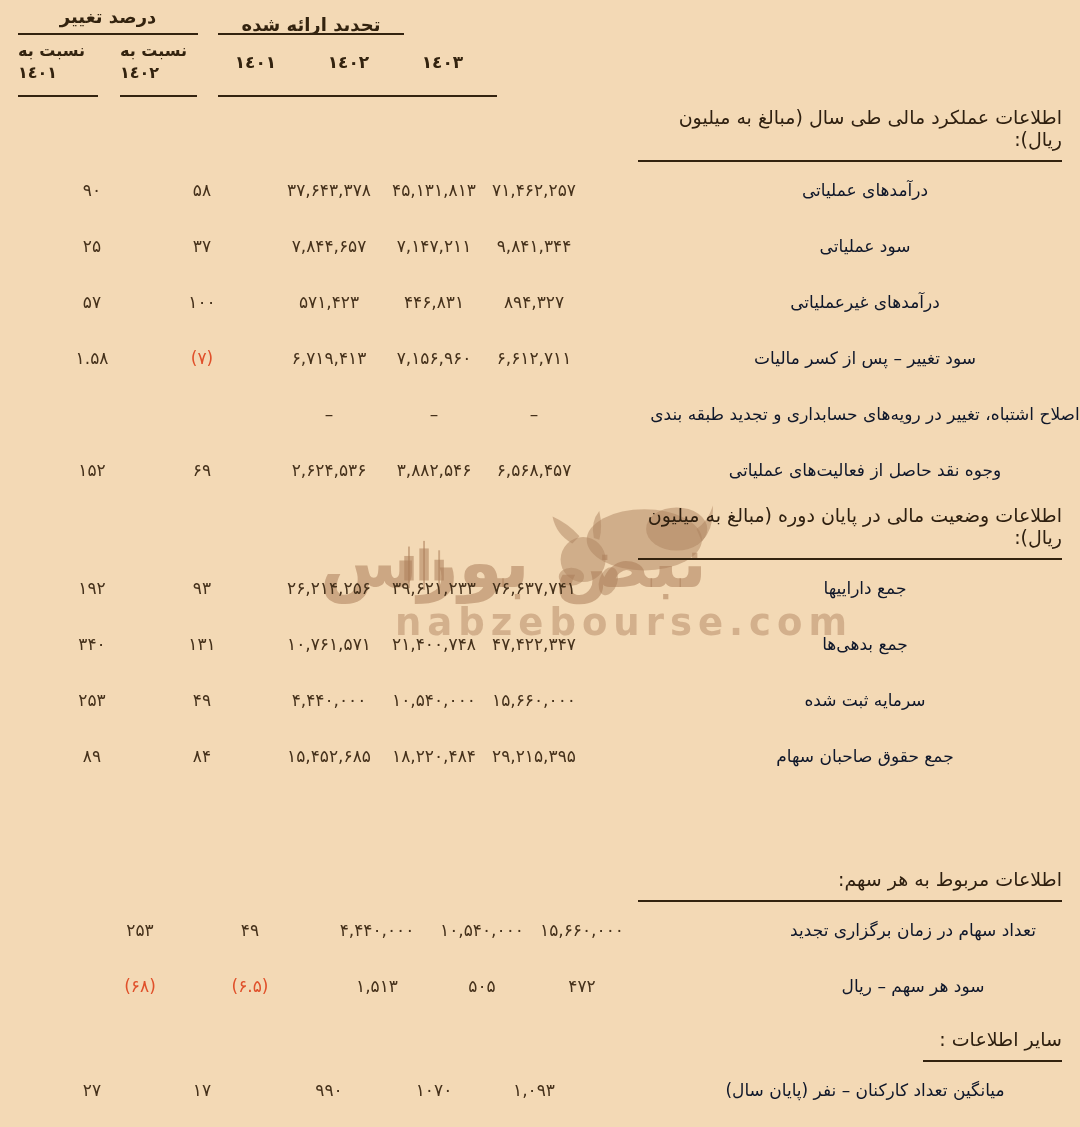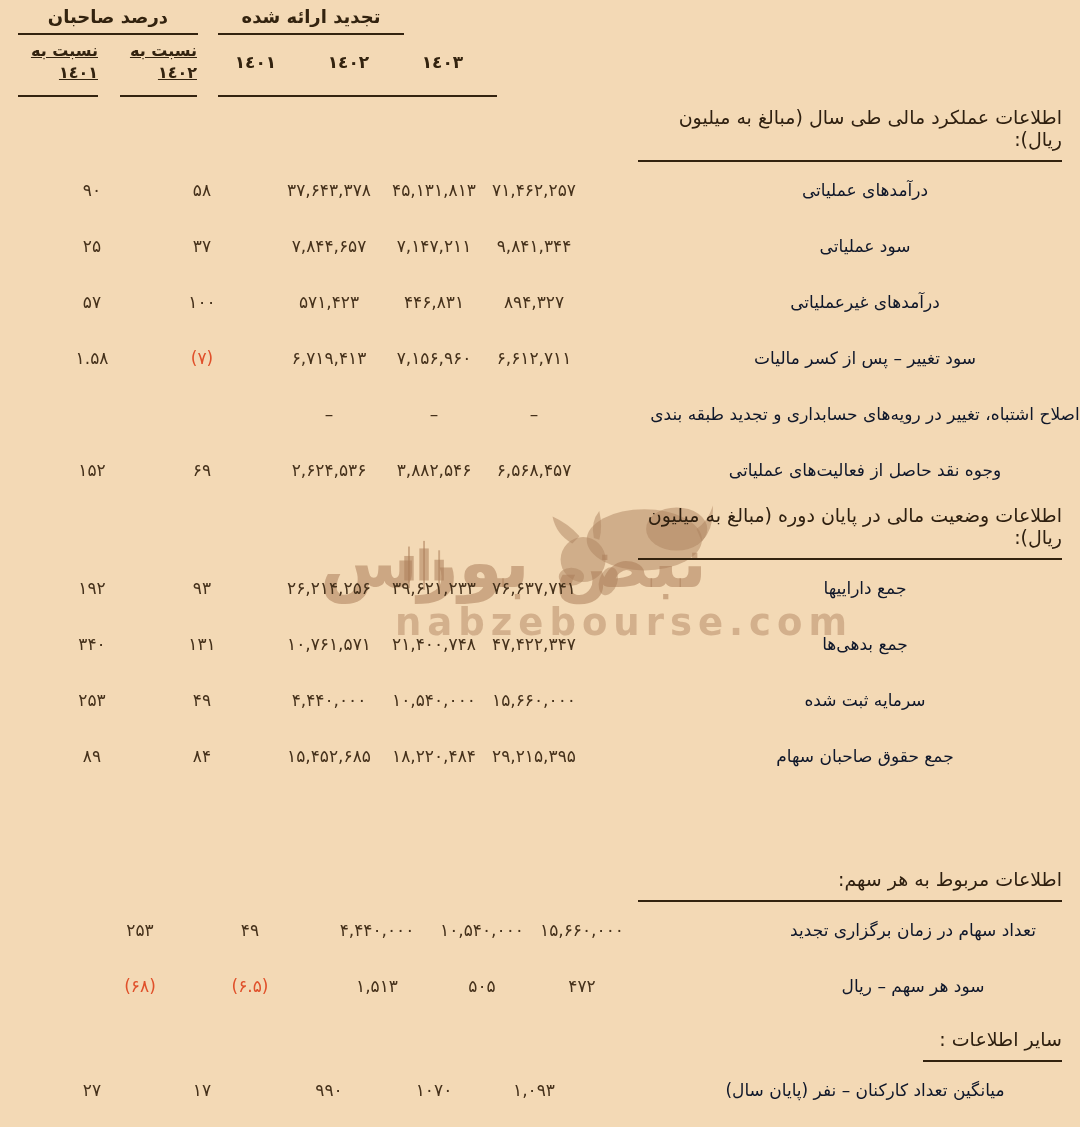--- a/index.html
+++ b/index.html
@@ -15,23 +15,23 @@
   .wm-candles { position:absolute; left:46px; top:84px; width:48px; height:66px; }
   .wm-candles rect { fill:rgba(172,126,90,0.55); }
   .wm-domain { position:absolute; left:40px; top:146px; font-size:37px; font-weight:bold;
                letter-spacing:6px; color:rgba(172,126,90,0.45); direction:ltr; }
 
   
   .thead { position:absolute; left:0; top:0; width:1080px; height:100px; direction:ltr; z-index:1; }
   .thead > div { position:absolute; }
   .h-title { font-weight:bold; font-size:18px; color:#33230f; text-align:center; direction:rtl; top:6px; }
   .h-pct      { left:18px;  width:180px; }
-  .h-restated { left:218px; width:186px; }
-  .h-sub { top:40px; font-weight:bold; font-size:16px; color:#33230f; text-align:right;
-           direction:rtl; line-height:22px;text-decoration:underline; }
+  .h-restated { left:218px; width:186px;margin-top:8px; }
+  .h-sub { top:40px; font-weight:bold; font-size:16px; color:#33230f; text-align:left;
+           direction:rtl; line-height:22px; }
   .h-sub span { display:block; }
   .h-sub1 { left:18px;  width:80px; }
   .h-sub2 { left:120px; width:77px; }
   .h-year { top:52px; font-weight:bold; font-size:17px; color:#33230f; text-align:center; direction:rtl; }
   .h-y1401 { left:218px; width:75px; }
   .h-y1402 { left:311px; width:75px; }
   .h-y1403 { left:405px; width:75px; }
   .rule { position:absolute; height:2px; background:#33230f; }
   .rule-pct      { left:18px;  top:33px; width:180px; }
   .rule-restated { left:218px; top:33px; width:186px; }
@@ -81,21 +81,21 @@
         <rect x="3" y="18" width="10" height="26"></rect>
       <rect x="23" y="2" width="2" height="52"></rect>
         <rect x="19" y="10" width="10" height="34"></rect>
       <rect x="39" y="12" width="2" height="40"></rect>
         <rect x="35" y="22" width="10" height="22"></rect>
     </svg>
     <div class="wm-domain">nabzebourse.com</div>
   </div>
 
   <div class="thead">
-    <div class="h-title h-pct">درصد صاحبان</div>
+    <div class="h-title h-pct">درصد تغییر</div>
     <div class="h-title h-restated">تجدید ارائه شده</div>
     <div class="rule rule-pct"></div>
     <div class="rule rule-restated"></div>
     <div class="h-sub h-sub1">
       <span>نسبت به</span>
       <span>١٤٠١</span>
     </div>
     <div class="h-sub h-sub2">
       <span>نسبت به</span>
       <span>١٤٠٢</span>

